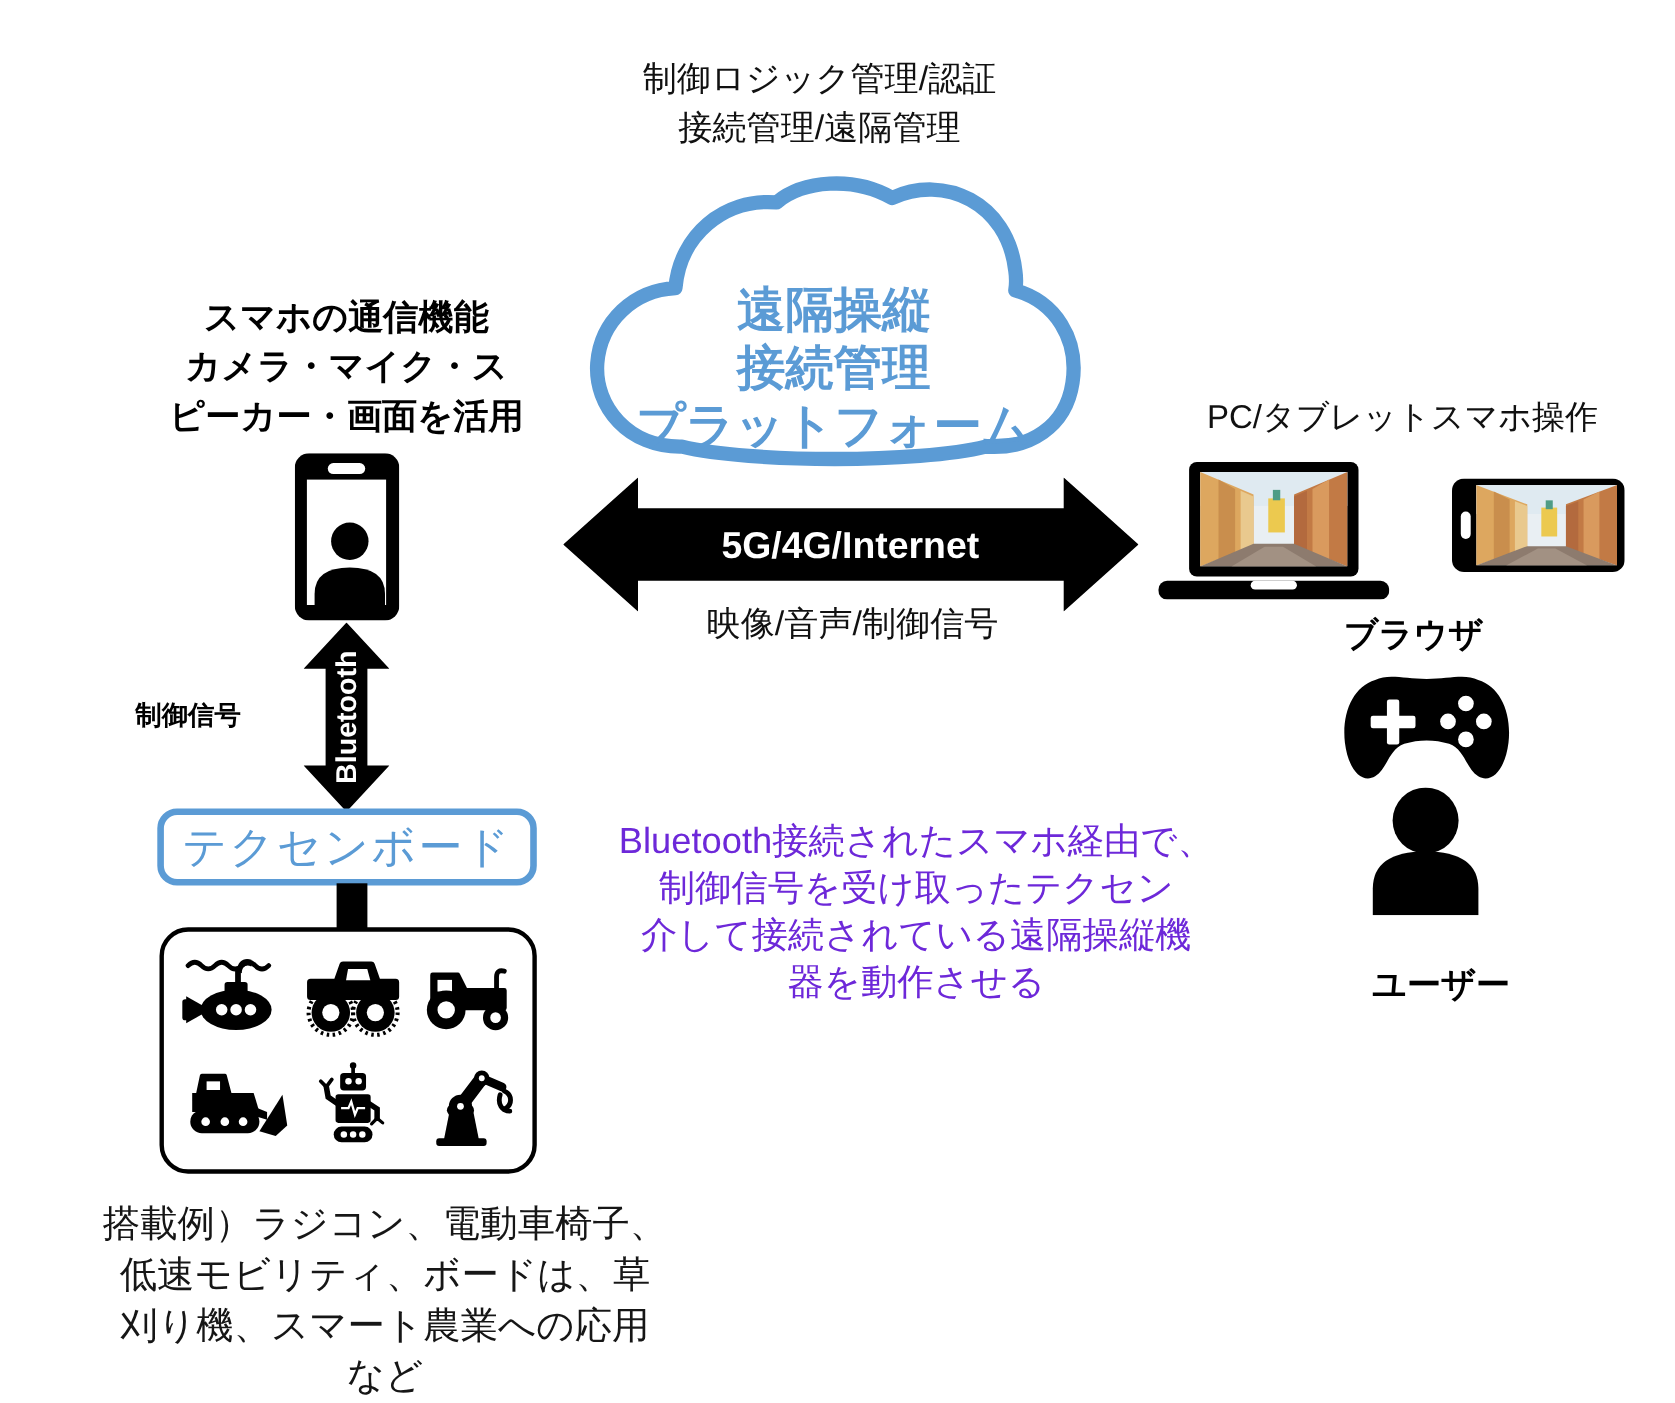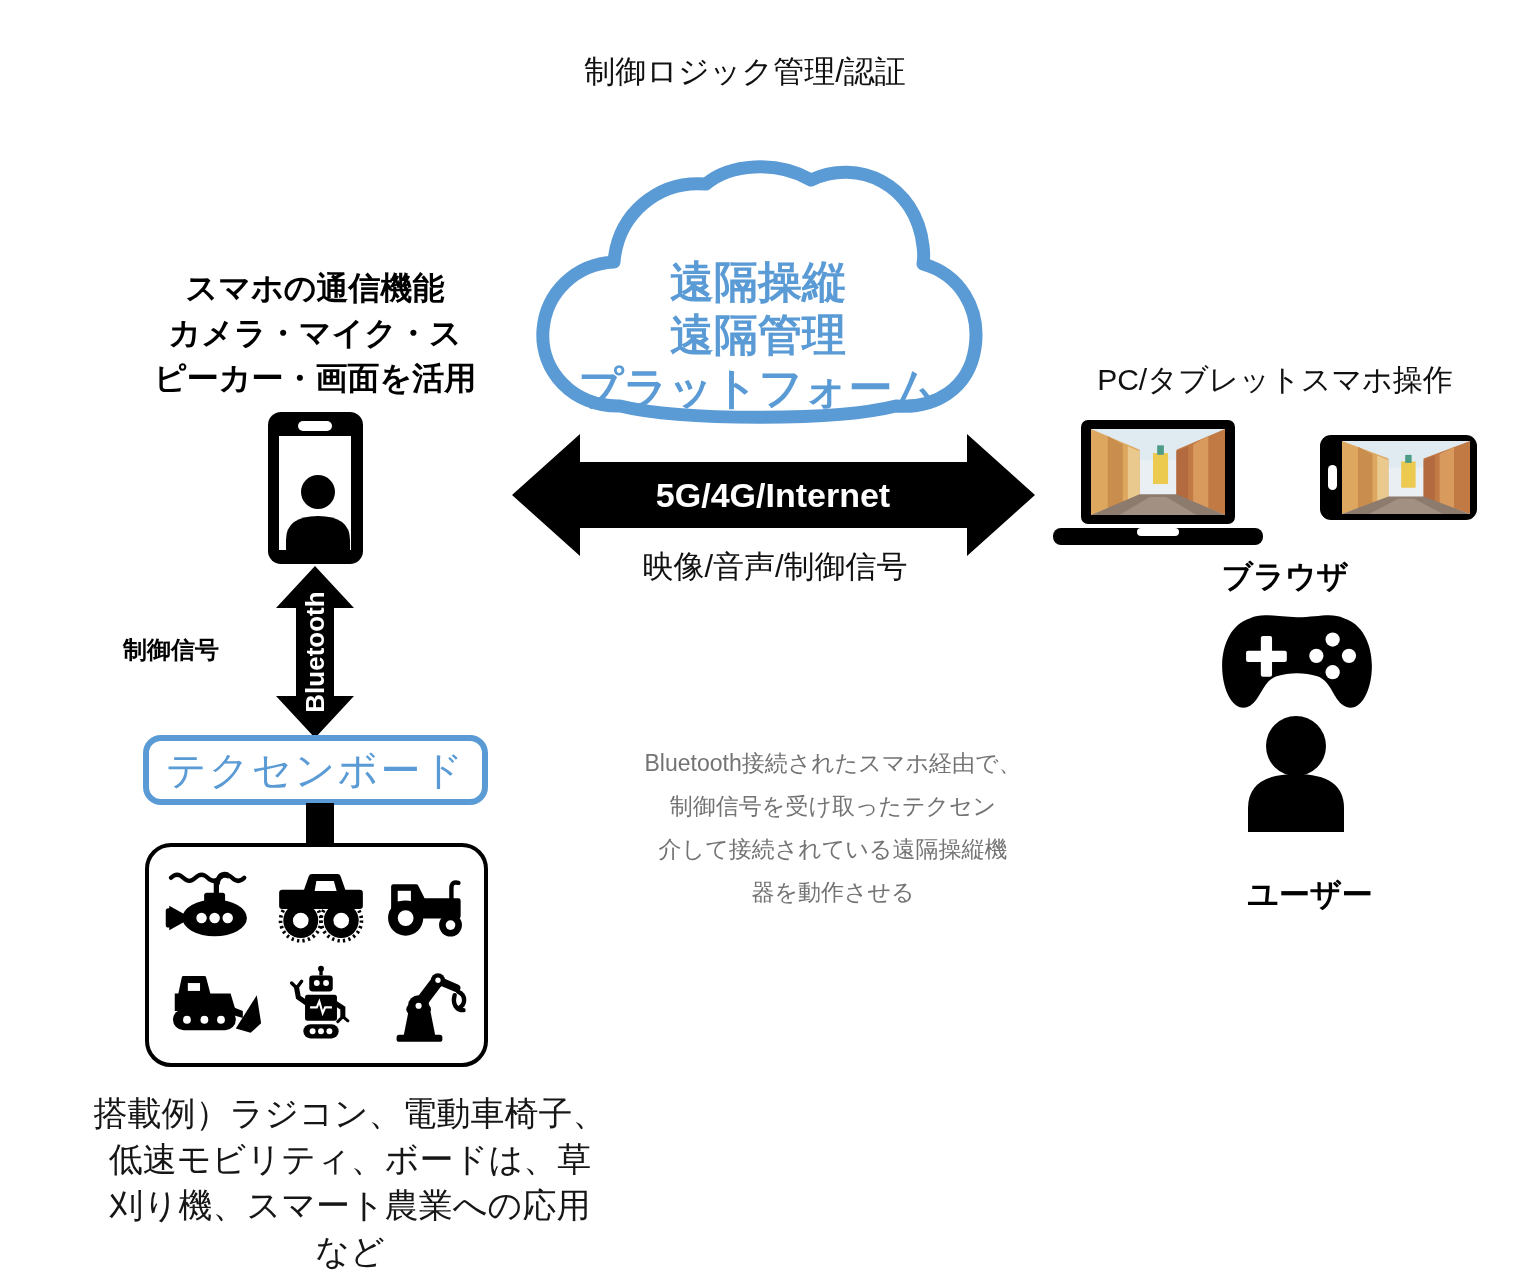--- a/index.html
+++ b/index.html
@@ -16,21 +16,21 @@
     box-sizing:border-box; border:6px solid #5B9BD5; border-radius:18px; background:#fff;
     display:flex; align-items:center; justify-content:center;
   }
   .board-label { font-size:40px; font-weight:400; color:#5B9BD5; letter-spacing:2px; }
   .machines-box {
     box-sizing:border-box; border:4px solid #000; border-radius:26px; background:#fff;
     display:flex; flex-direction:column; justify-content:space-evenly;
   }
   .machines-row { display:flex; justify-content:space-evenly; align-items:center; }
   .connector { background:#000; }
-  .desc { font-size:23px; line-height:43px; font-weight:400; color:#737373; }
+  .desc { font-size:33px; line-height:43px; font-weight:400; color:#6d28d9; }
   .examples { font-size:34px; line-height:46px; font-weight:400; color:#161616; }
 </style>
 </head>
 <body>
 
 <div class="canvas">
 
   <svg width="0" height="0" style="position:absolute" aria-hidden="true">
     <defs>
       <g id="street">
@@ -45,20 +45,21 @@
         <rect x="74" y="28" width="18" height="36" fill="#ecc94f"></rect>
         <rect x="79" y="19" width="8" height="11" fill="#4e9c86"></rect>
         <polygon points="0,100 58,76 102,76 160,100" fill="#8d7b6e"></polygon>
         <polygon points="34,100 70,79 90,79 126,100" fill="#a29183"></polygon>
       </g>
     </defs>
   </svg>
 
   <div class="abs jp-note center" style="left:420px;top:50px;width:650px;">
     <div>制御ロジック管理/認証</div>
+    <div>接続管理/遠隔管理</div>
   </div>
 
   <svg class="abs" style="left:512px;top:434px;" width="523" height="122" viewBox="0 0 523 122">
     <polygon points="0,61 68,0 68,28 455,28 455,0 523,61 455,122 455,94 68,94 68,122" fill="#000"></polygon>
     <text x="261" y="73" text-anchor="middle" fill="#fff" font-size="34" font-weight="bold">5G/4G/Internet</text>
   </svg>
 
   <svg class="abs" style="left:524px;top:160px;" width="468" height="293" viewBox="0 0 468 293">
     <path d="M 96 246
              C 48 247, 16 210, 19 170
@@ -66,21 +67,21 @@
              C 94 54, 134 20, 182 24
              C 206 4, 252 0, 287 20
              C 334 -2, 392 24, 399 86
              C 400 93, 400 98, 399 104
              C 435 114, 457 148, 451 188
              C 445 228, 412 249, 372 246
              C 312 261, 158 261, 96 246 Z" fill="#ffffff" stroke="#5B9BD5" stroke-width="13" stroke-linejoin="round"></path>
   </svg>
   <div class="abs" style="left:524px;top:255px;width:468px;">
     <div class="cloud-text-line">遠隔操縦</div>
-    <div class="cloud-text-line">遠隔管理</div>
+    <div class="cloud-text-line">接続管理</div>
     <div class="cloud-text-line">プラットフォーム</div>
   </div>
 
   <div class="abs jp-note center" style="left:575px;top:545px;width:400px;">映像/音声/制御信号</div>
 
   <div class="abs center jp-bold" style="left:110px;top:266px;width:410px;font-size:32px;line-height:45px;">
     <div>スマホの通信機能</div>
     <div>カメラ・マイク・ス</div>
     <div>ピーカー・画面を活用</div>
   </div>

